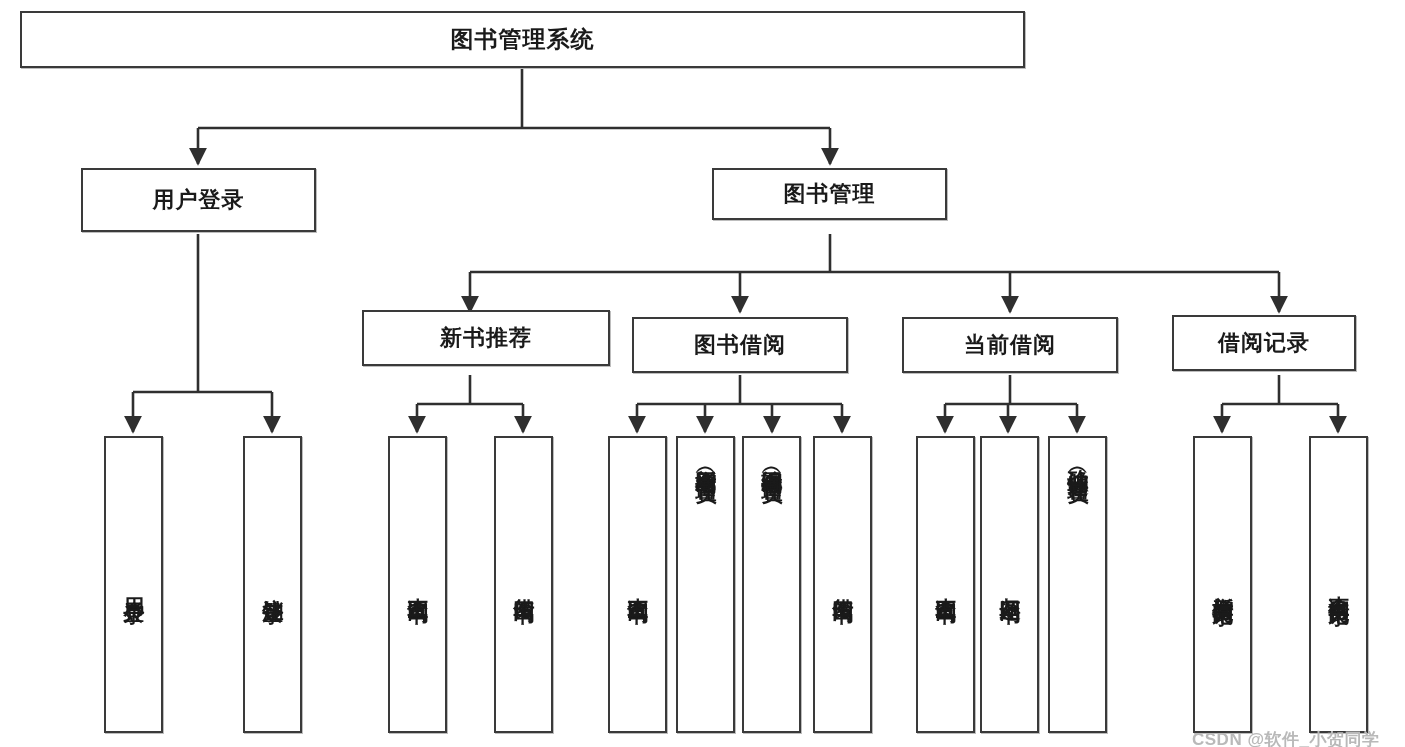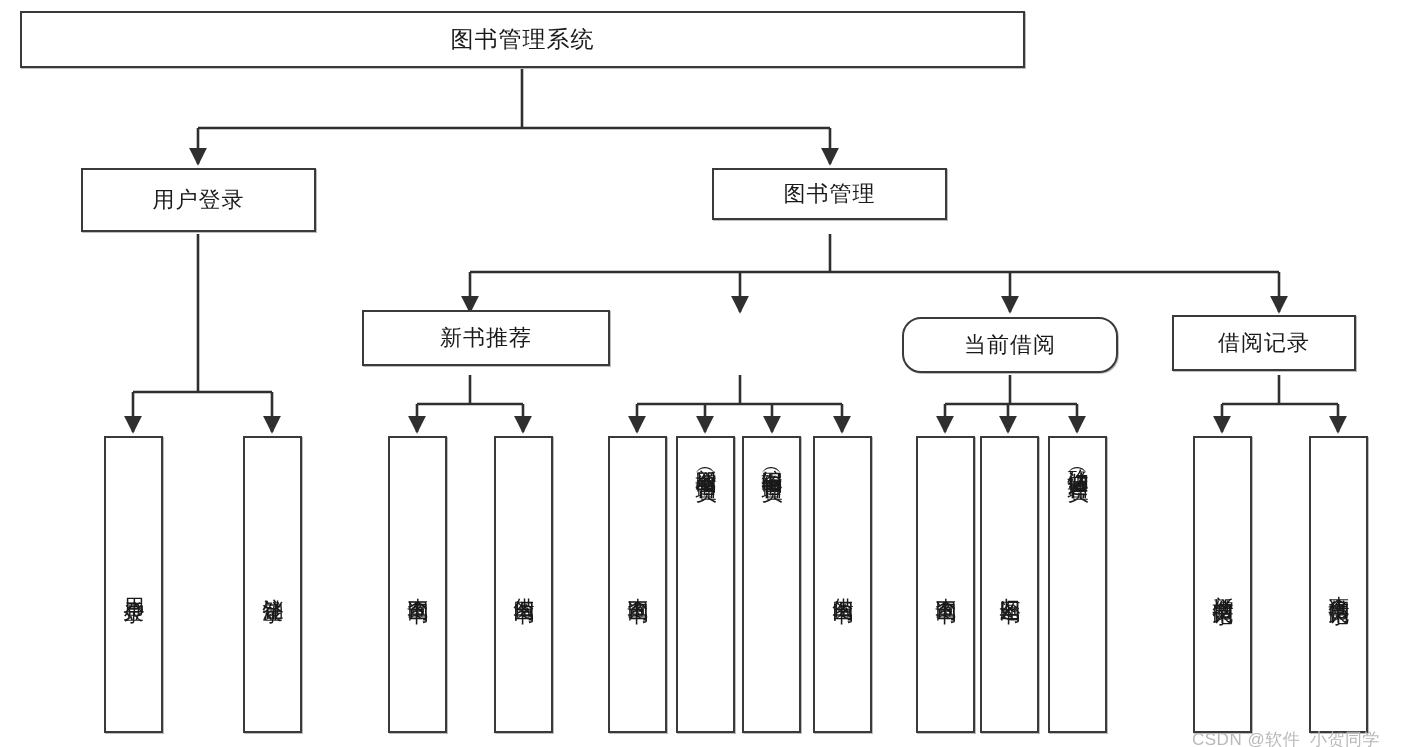--- a/index.html
+++ b/index.html
@@ -9,20 +9,21 @@
   }
   body {
     font-family: "Liberation Sans", "DejaVu Sans", sans-serif;
   }
   #canvas {
     position: relative;
     width: 1405px;
     height: 747px;
     background: #ffffff;
     overflow: hidden;
+    font-weight: bold;
   }
   #edges {
     position: absolute;
     left: 0;
     top: 0;
     width: 1405px;
     height: 747px;
     pointer-events: none;
   }
   .node {
@@ -137,22 +138,25 @@
   </div>
 
   <div class="node h-node" style="left:712px; top:168px; width:235px; height:52px;">
     <span class="node-label">图书管理</span>
   </div>
 
   <div class="node h-node" style="left:362px; top:310px; width:248px; height:56px;">
     <span class="node-label">新书推荐</span>
   </div>
 
-
-  <div class="node h-node" style="left:902px; top:317px; width:216px; height:56px;border-radius:19px;">
+  <div class="node h-node" style="left:632px; top:317px; width:216px; height:56px;">
+    <span class="node-label">图书借阅</span>
+  </div>
+
+  <div class="node h-node" style="left:902px; top:317px; width:216px; height:56px;">
     <span class="node-label">当前借阅</span>
   </div>
 
   <div class="node h-node" style="left:1172px; top:315px; width:184px; height:56px;">
     <span class="node-label">借阅记录</span>
   </div>
 
   <div class="node v-node center-text" style="left:104px; top:436px; width:59px; height:297px;">
     <span class="node-label">用户登录</span>
   </div>

